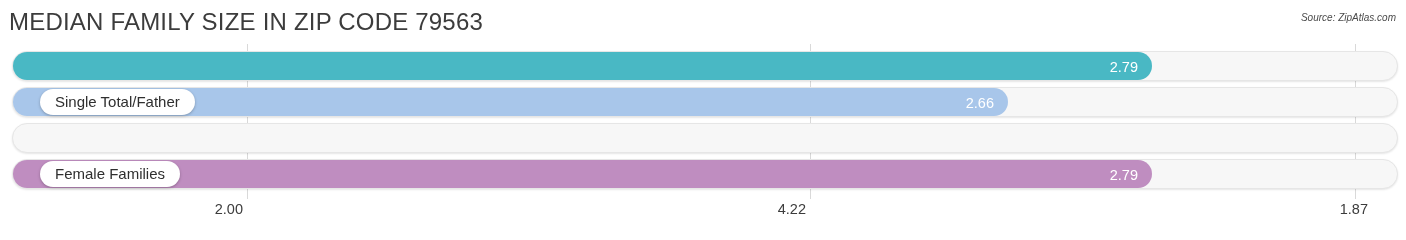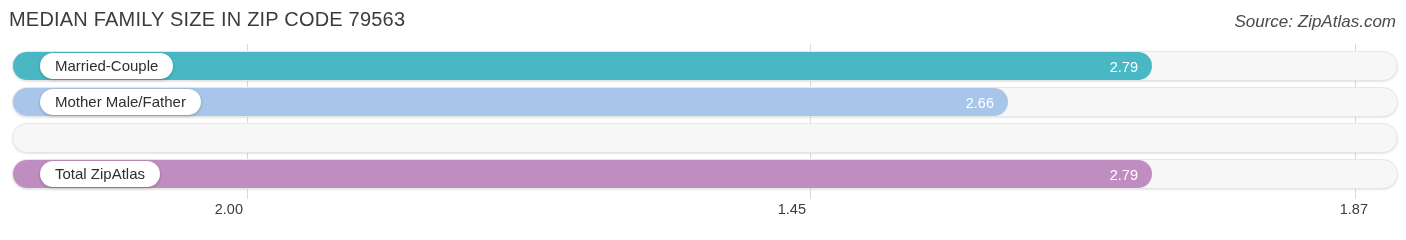--- a/index.html
+++ b/index.html
@@ -19,31 +19,31 @@
   #chart-header {
     position: absolute;
     left: 0; top: 0;
     width: 1406px;
     height: 44px;
   }
   #chart-title {
     position: absolute;
     left: 9px;
     top: 8px;
-    font-size: 20px;
+    font-size: 24px;
     letter-spacing: 0.2px;
     color: #3c3c3c;
     font-weight: 400;
     white-space: nowrap;
   }
   #source-credit {
     position: absolute;
     right: 10px;
     top: 12px;
-    font-size: 17px;
+    font-size: 10px;
     font-style: italic;
     color: #4a4a4a;
     white-space: nowrap;
   }
 
   
   #plot-area {
     position: absolute;
     left: 0;
     top: 44px;
@@ -142,42 +142,41 @@
 
   <div class="gridline" style="left:247px;"></div>
   <div class="gridline" style="left:810px;"></div>
   <div class="gridline" style="left:1355px;"></div>
 
   <div class="bar-row" style="top:7px;">
     <div class="bar-track"></div>
     <div class="bar-fill" style="width:1139px;background:#49b8c4;">
       <div class="bar-value" style="right:14px;">2.79</div>
     </div>
-    <div class="bar-label-pill">Married-Couple</div>
   </div>
 
   <div class="bar-row" style="top:43px;">
     <div class="bar-track"></div>
     <div class="bar-fill" style="width:995px;background:#a8c6ea;">
       <div class="bar-value" style="right:14px;margin-left:48px;">2.66</div>
     </div>
-    <div class="bar-label-pill">Mother Male/Father</div>
+    <div class="bar-label-pill">Single Total/Father</div>
   </div>
 
   <div class="bar-row" style="top:79px;">
     <div class="bar-track"></div>
   </div>
 
   <div class="bar-row" style="top:115px;">
     <div class="bar-track"></div>
     <div class="bar-fill" style="width:1139px;background:#bf8dc0;">
       <div class="bar-value" style="right:14px;">2.79</div>
     </div>
-    <div class="bar-label-pill">Total ZipAtlas</div>
+    <div class="bar-label-pill">Female Families</div>
   </div>
 
 </div>
 
 <div id="x-axis">
   <div class="x-tick-label" style="left:243px;">2.00</div>
-  <div class="x-tick-label" style="left:806px;">1.45</div>
+  <div class="x-tick-label" style="left:806px;">4.22</div>
   <div class="x-tick-label" style="left:1368px;">1.87</div>
 </div>
 
 </body></html>

